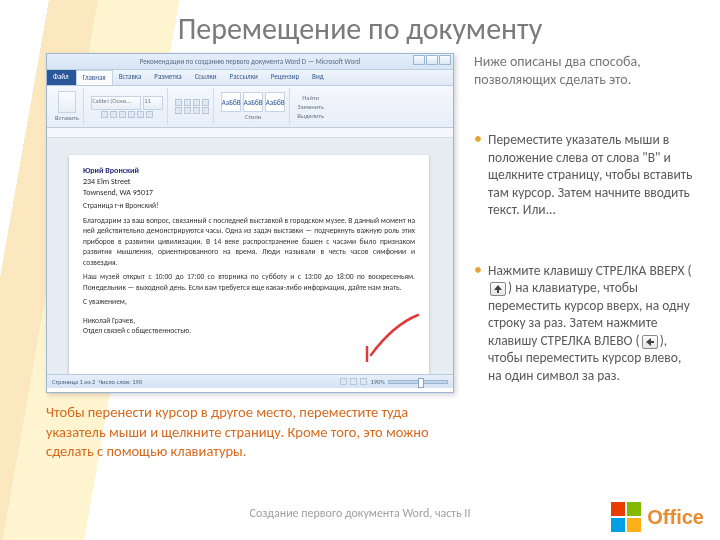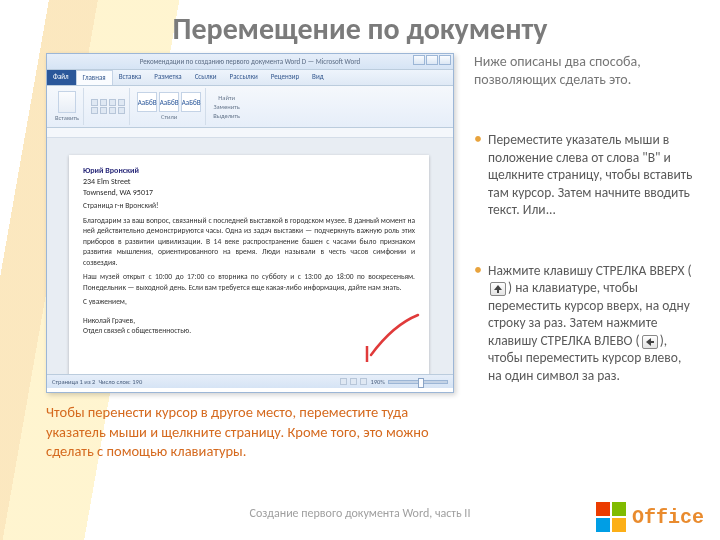--- a/index.html
+++ b/index.html
@@ -10,21 +10,21 @@
       rgba(255,255,255,0) 6%,
       rgba(243,178,44,0.30) 6%,
       rgba(243,178,44,0.30) 12%,
       rgba(255,225,120,0.35) 12%,
       rgba(255,225,120,0.35) 22%,
       rgba(255,255,255,0) 22%);
     z-index:0;
   }
   .slide { position:relative; z-index:1; width:100%; height:100%; }
 
-  h1.title { font-size:30px; font-weight:700; color:#7b7b7b; text-align:center; padding:10px 0 6px; }
+  h1.title { font-size:30px; font-weight:400; color:#7b7b7b; text-align:center; padding:10px 0 6px; }
 
   .cols { display:flex; padding:0 24px 0 46px; gap:18px; }
   .left { flex:0 0 410px; }
   .right { flex:1; font-size:13.5px; color:#5a5a5a; line-height:1.3; }
 
   
   .win { width:408px; height:340px; background:#fff; border:1px solid #9cb6d6; box-shadow:2px 2px 5px rgba(0,0,0,.18); font-size:7.5px; color:#333; position:relative; }
   .win .titlebar { height:16px; background:linear-gradient(#e6eef9,#d6e4f5); display:flex; align-items:center; justify-content:center; color:#5a6b84; font-size:7px; border-bottom:1px solid #bcd; position:relative;}
   .win .titlebar .sys { position:absolute; right:2px; top:1px; display:flex; gap:1px;}
   .win .titlebar .sys span{ width:12px;height:10px;background:linear-gradient(#fafcff,#dce7f4);border:1px solid #9cb6d6;display:inline-block;}
@@ -61,21 +61,21 @@
   .key{display:inline-block;width:16px;height:14px;border:1px solid #888;border-radius:2px;background:linear-gradient(#fefefe,#e4e4e4);vertical-align:middle;position:relative;margin:0 2px;}
   .key svg{position:absolute;left:2px;top:1px;width:10px;height:10px;}
 
   .footer { position:absolute; bottom:20px; width:100%; text-align:center; font-size:12px; color:#a0a0a0; }
   .office-logo { position:absolute; right:16px; bottom:8px; display:flex; align-items:center; gap:6px; font-size:20px; color:#e98b2e; }
   .office-logo .sq { display:grid; grid-template-columns:14px 14px; grid-template-rows:14px 14px; gap:2px;}
   .office-logo .sq span:nth-child(1){background:#eb3c00;}
   .office-logo .sq span:nth-child(2){background:#80bb00;}
   .office-logo .sq span:nth-child(3){background:#009ee5;}
   .office-logo .sq span:nth-child(4){background:#fcaf17;}
-  .office-logo .txt{font-family:Liberation Mono, monospace;color:#7a7a7a;}
+  .office-logo .txt{font-family:Liberation Sans, sans-serif;color:#7a7a7a;}
   .office-logo .txt b{color:#e98b2e;font-weight:600;}
 </style>
 </head>
 <body>
 <div class="bg-stripe"></div>
 <div class="slide">
 
 <h1 class="title">Перемещение по документу</h1>
 
 <div class="cols">
@@ -97,20 +97,34 @@
         <span>Разметка</span>
         <span>Ссылки</span>
         <span>Рассылки</span>
         <span>Рецензир</span>
         <span>Вид</span>
       </div>
       <div class="ribbon">
         <div class="rgroup">
           <div class="big"></div>
           <span>Вставить</span>
+        </div>
+        <div class="rgroup">
+          <div class="row">
+            <div class="btn" style="width:50px">Calibri (Осно...</div>
+            <div class="btn" style="width:14px">11</div>
+          </div>
+          <div class="row">
+                <div class="sw"></div>
+                <div class="sw"></div>
+                <div class="sw"></div>
+                <div class="sw"></div>
+                <div class="sw"></div>
+                <div class="sw"></div>
+              </div>
         </div>
         <div class="rgroup">
           <div class="row">
                 <div class="sw"></div>
                 <div class="sw"></div>
                 <div class="sw"></div>
                 <div class="sw"></div>
               </div>
           <div class="row">
                 <div class="sw"></div>

